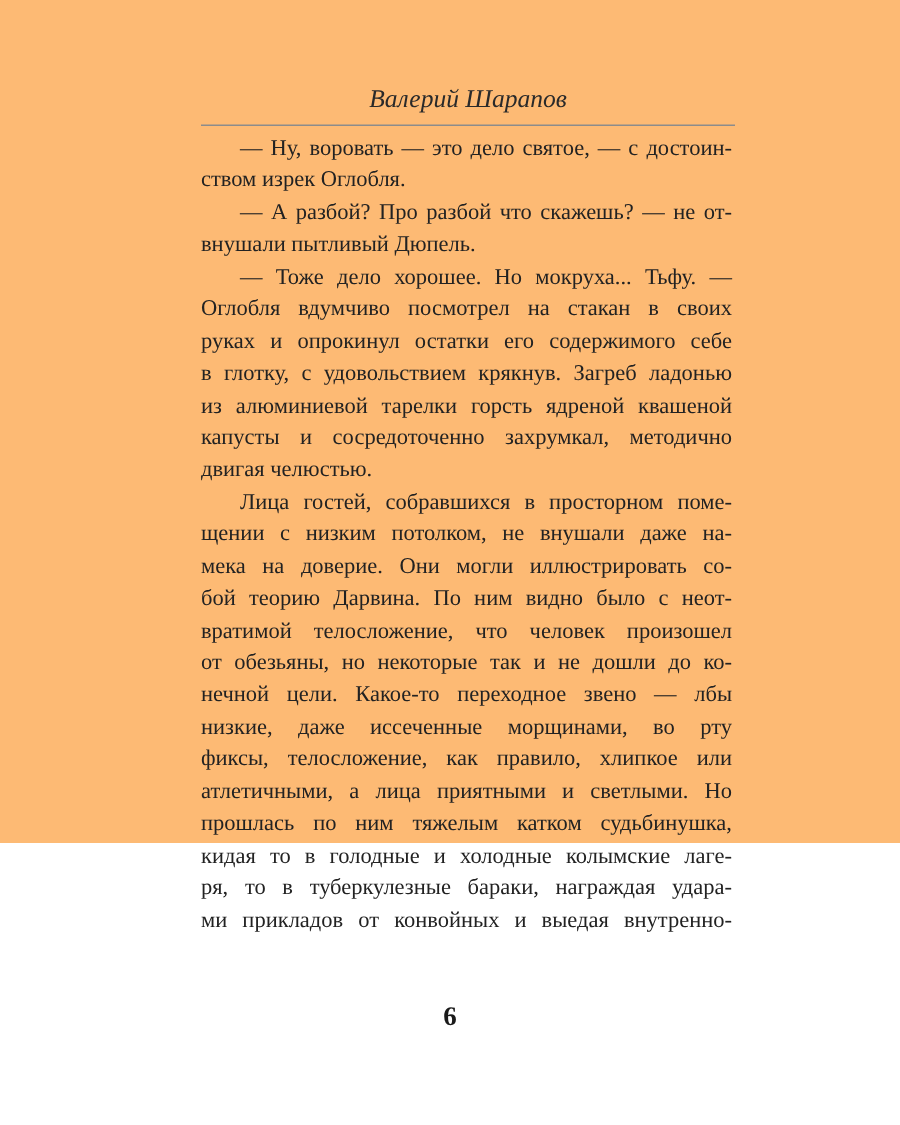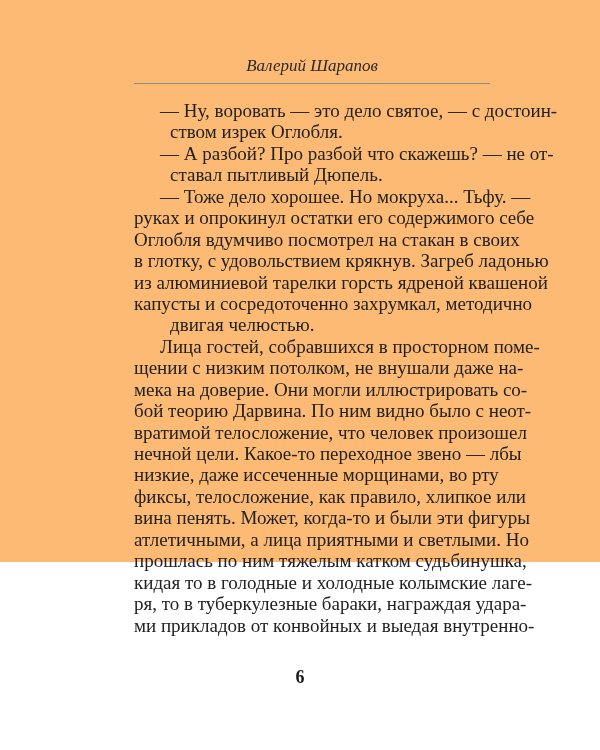--- a/index.html
+++ b/index.html
@@ -37,36 +37,35 @@
     left: 134px;
     width: 356px;
     top: 83px;
     height: 0;
     border-top: 1.5px solid #8c8c8c;
   }
   .body-text {
     position: absolute;
     left: 134px;
     width: 354px;
-    top: 100px;
-    font-size: 19px;
+    top: 89px;
+    font-size: 15px;
     line-height: 21.45px;
     color: #222222;
   }
   .line {
     display: block;
     white-space: nowrap;
     text-align: justify;
     text-align-last: justify;
     height: 21.45px;
     overflow: visible;
   }
   .line.last {
     text-align-last: left;
-    margin-left: 36px;
   }
   .line.indent {
     padding-left: 26px;
   }
   .folio {
     position: absolute;
     left: 0;
     width: 600px;
     top: 666px;
     text-align: center;
@@ -80,37 +79,37 @@
 <body>
 
 <div class="page">
   <div class="running-head">Валерий Шарапов</div>
   <div class="head-rule"></div>
 
   <div class="body-text" id="body-text">
       <span class="line indent">— Ну, воровать — это дело святое, — с достоин-</span>
       <span class="line last">ством изрек Оглобля.</span>
       <span class="line indent">— А разбой? Про разбой что скажешь? — не от-</span>
-      <span class="line last">ставал пытливый Дюпель.</span>
+      <span class="line last">внушали пытливый Дюпель.</span>
       <span class="line indent">— Тоже дело хорошее. Но мокруха... Тьфу. —</span>
+      <span class="line">Оглобля вдумчиво посмотрел на стакан в своих</span>
       <span class="line">руках и опрокинул остатки его содержимого себе</span>
-      <span class="line">Оглобля вдумчиво посмотрел на стакан в своих</span>
       <span class="line">в глотку, с удовольствием крякнув. Загреб ладонью</span>
       <span class="line">из алюминиевой тарелки горсть ядреной квашеной</span>
       <span class="line">капусты и сосредоточенно захрумкал, методично</span>
       <span class="line last">двигая челюстью.</span>
       <span class="line indent">Лица гостей, собравшихся в просторном поме-</span>
       <span class="line">щении с низким потолком, не внушали даже на-</span>
       <span class="line">мека на доверие. Они могли иллюстрировать со-</span>
       <span class="line">бой теорию Дарвина. По ним видно было с неот-</span>
       <span class="line">вратимой телосложение, что человек произошел</span>
+      <span class="line">от обезьяны, но некоторые так и не дошли до ко-</span>
       <span class="line">нечной цели. Какое-то переходное звено — лбы</span>
       <span class="line">низкие, даже иссеченные морщинами, во рту</span>
       <span class="line">фиксы, телосложение, как правило, хлипкое или</span>
-      <span class="line">вина пенять. Может, когда-то и были эти фигуры</span>
       <span class="line">атлетичными, а лица приятными и светлыми. Но</span>
       <span class="line">прошлась по ним тяжелым катком судьбинушка,</span>
       <span class="line">кидая то в голодные и холодные колымские лаге-</span>
       <span class="line">ря, то в туберкулезные бараки, награждая удара-</span>
       <span class="line">ми прикладов от конвойных и выедая внутренно-</span>
     </div>
 
   <div class="folio">6</div>
 </div>
 

